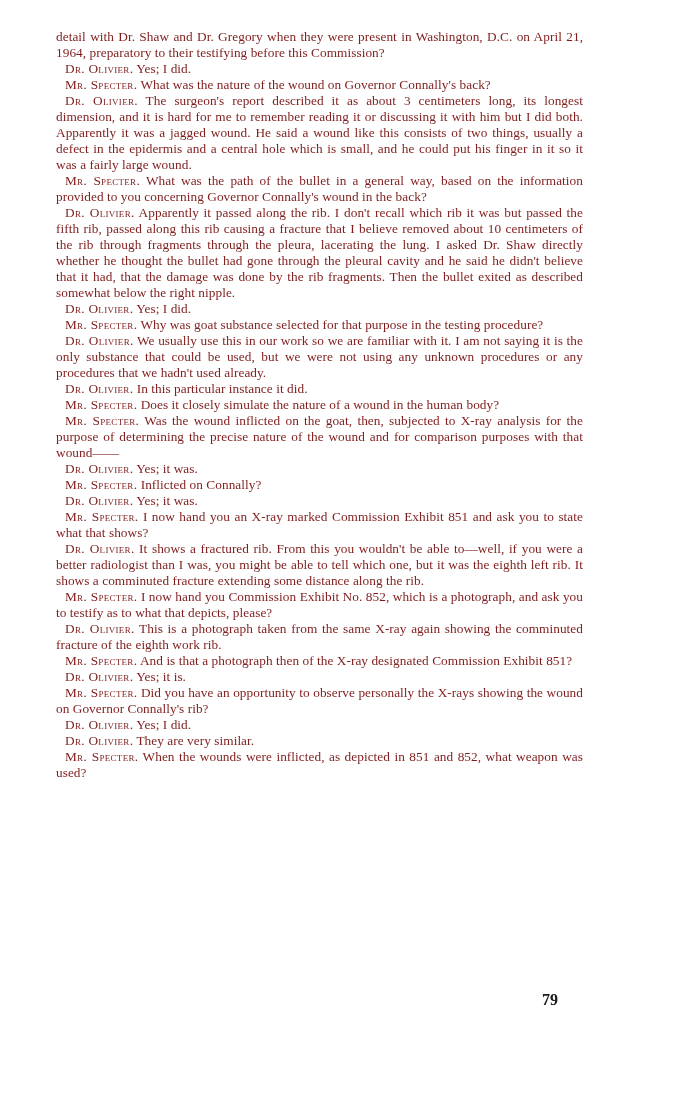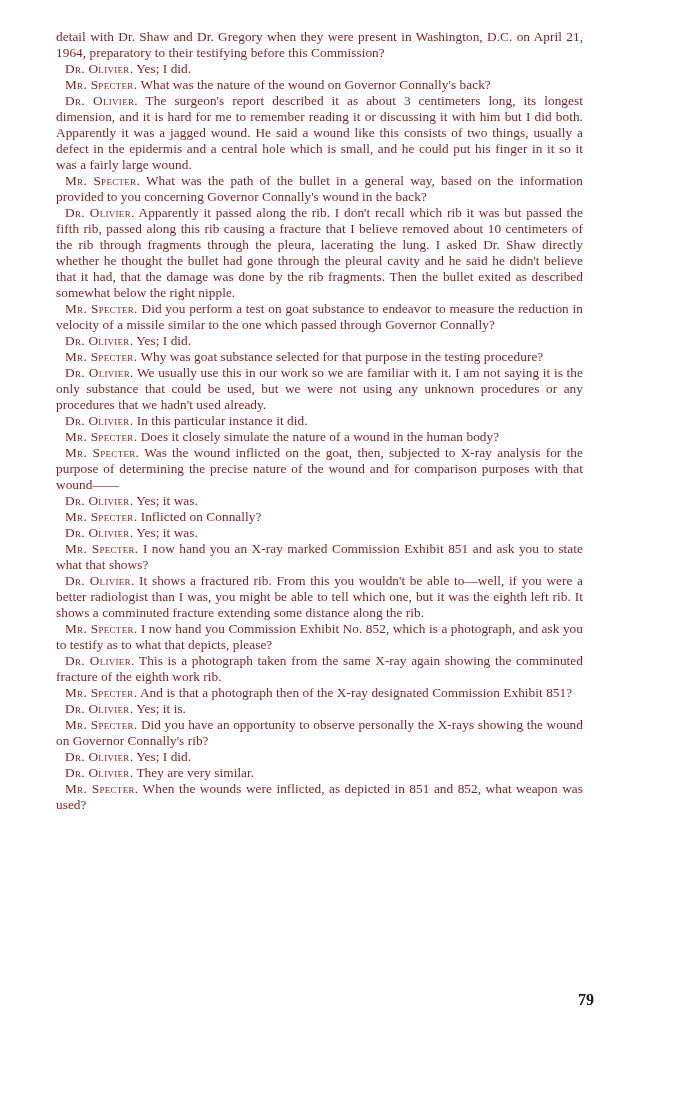--- a/index.html
+++ b/index.html
@@ -7,35 +7,34 @@
   .page {
     position: absolute; left: 56px; top: 29px; width: 527px;
     font-family: Liberation Serif, serif;
     font-size: 13.3px; line-height: 16px; color: #7f1d1d;
     letter-spacing: 0.05px;
   }
   .para { margin: 0; text-align: justify; text-indent: 9px; hyphens: none; }
   .para.cont { text-indent: 0; }
   .spk { font-variant: small-caps; letter-spacing: 0.3px; margin-top: 44px; }
   .pagenum {
-    position: absolute; left: 570px; top: 991px; width: 24px; text-align: right;
+    position: absolute; left: 534px; top: 991px; width: 24px; text-align: right;
     font-family: "Liberation Serif", "DejaVu Serif", serif; font-size: 16px; font-weight: bold; color: #1a1a1a;
   }
 </style>
 </head>
 <body>
 
 <div class="page" id="page">
     <p class="para cont"><span>detail with Dr. Shaw and Dr. Gregory when they were present in Washington, D.C. on April 21, 1964, preparatory to their testifying before this Commission?</span></p>
     <p class="para"><span class="spk">Dr. Olivier.</span> <span>Yes; I did.</span></p>
     <p class="para"><span class="spk">Mr. Specter.</span> <span>What was the nature of the wound on Governor Connally's back?</span></p>
     <p class="para"><span class="spk">Dr. Olivier.</span> <span>The surgeon's report described it as about 3 centimeters long, its longest dimension, and it is hard for me to remember reading it or discussing it with him but I did both.  Apparently it was a jagged wound.  He said a wound like this consists of two things, usually a defect in the epidermis and a central hole which is small, and he could put his finger in it so it was a fairly large wound.</span></p>
     <p class="para"><span class="spk">Mr. Specter.</span> <span>What was the path of the bullet in a general way, based on the information provided to you concerning Governor Connally's wound in the back?</span></p>
     <p class="para"><span class="spk">Dr. Olivier.</span> <span>Apparently it passed along the rib.  I don't recall which rib it was but passed the fifth rib, passed along this rib causing a fracture that I believe removed about 10 centimeters of the rib through fragments through the pleura, lacerating the lung.  I asked Dr. Shaw directly whether he thought the bullet had gone through the pleural cavity and he said he didn't believe that it had, that the damage was done by the rib fragments.  Then the bullet exited as described somewhat below the right nipple.</span></p>
-    <p class="para"><span class="spk">Mr. Specter.</span> <span>Did you perform a test on goat substance to endeavor to measure the reduction in velocity of a missile similar to the one which passed through Governor Connally?</span></p>
     <p class="para"><span class="spk">Dr. Olivier.</span> <span>Yes; I did.</span></p>
     <p class="para"><span class="spk">Mr. Specter.</span> <span>Why was goat substance selected for that purpose in the testing procedure?</span></p>
     <p class="para"><span class="spk">Dr. Olivier.</span> <span>We usually use this in our work so we are familiar with it.  I am not saying it is the only substance that could be used, but we were not using any unknown procedures or any procedures that we hadn't used already.</span></p>
     <p class="para"><span class="spk">Dr. Olivier.</span> <span>In this particular instance it did.</span></p>
     <p class="para"><span class="spk">Mr. Specter.</span> <span>Does it closely simulate the nature of a wound in the human body?</span></p>
     <p class="para"><span class="spk">Mr. Specter.</span> <span>Was the wound inflicted on the goat, then, subjected to X-ray analysis for the purpose of determining the precise nature of the wound and for comparison purposes with that wound——</span></p>
     <p class="para"><span class="spk">Dr. Olivier.</span> <span>Yes; it was.</span></p>
     <p class="para"><span class="spk">Mr. Specter.</span> <span>Inflicted on Connally?</span></p>
     <p class="para"><span class="spk">Dr. Olivier.</span> <span>Yes; it was.</span></p>
     <p class="para"><span class="spk">Mr. Specter.</span> <span>I now hand you an X-ray marked Commission Exhibit 851 and ask you to state what that shows?</span></p>

